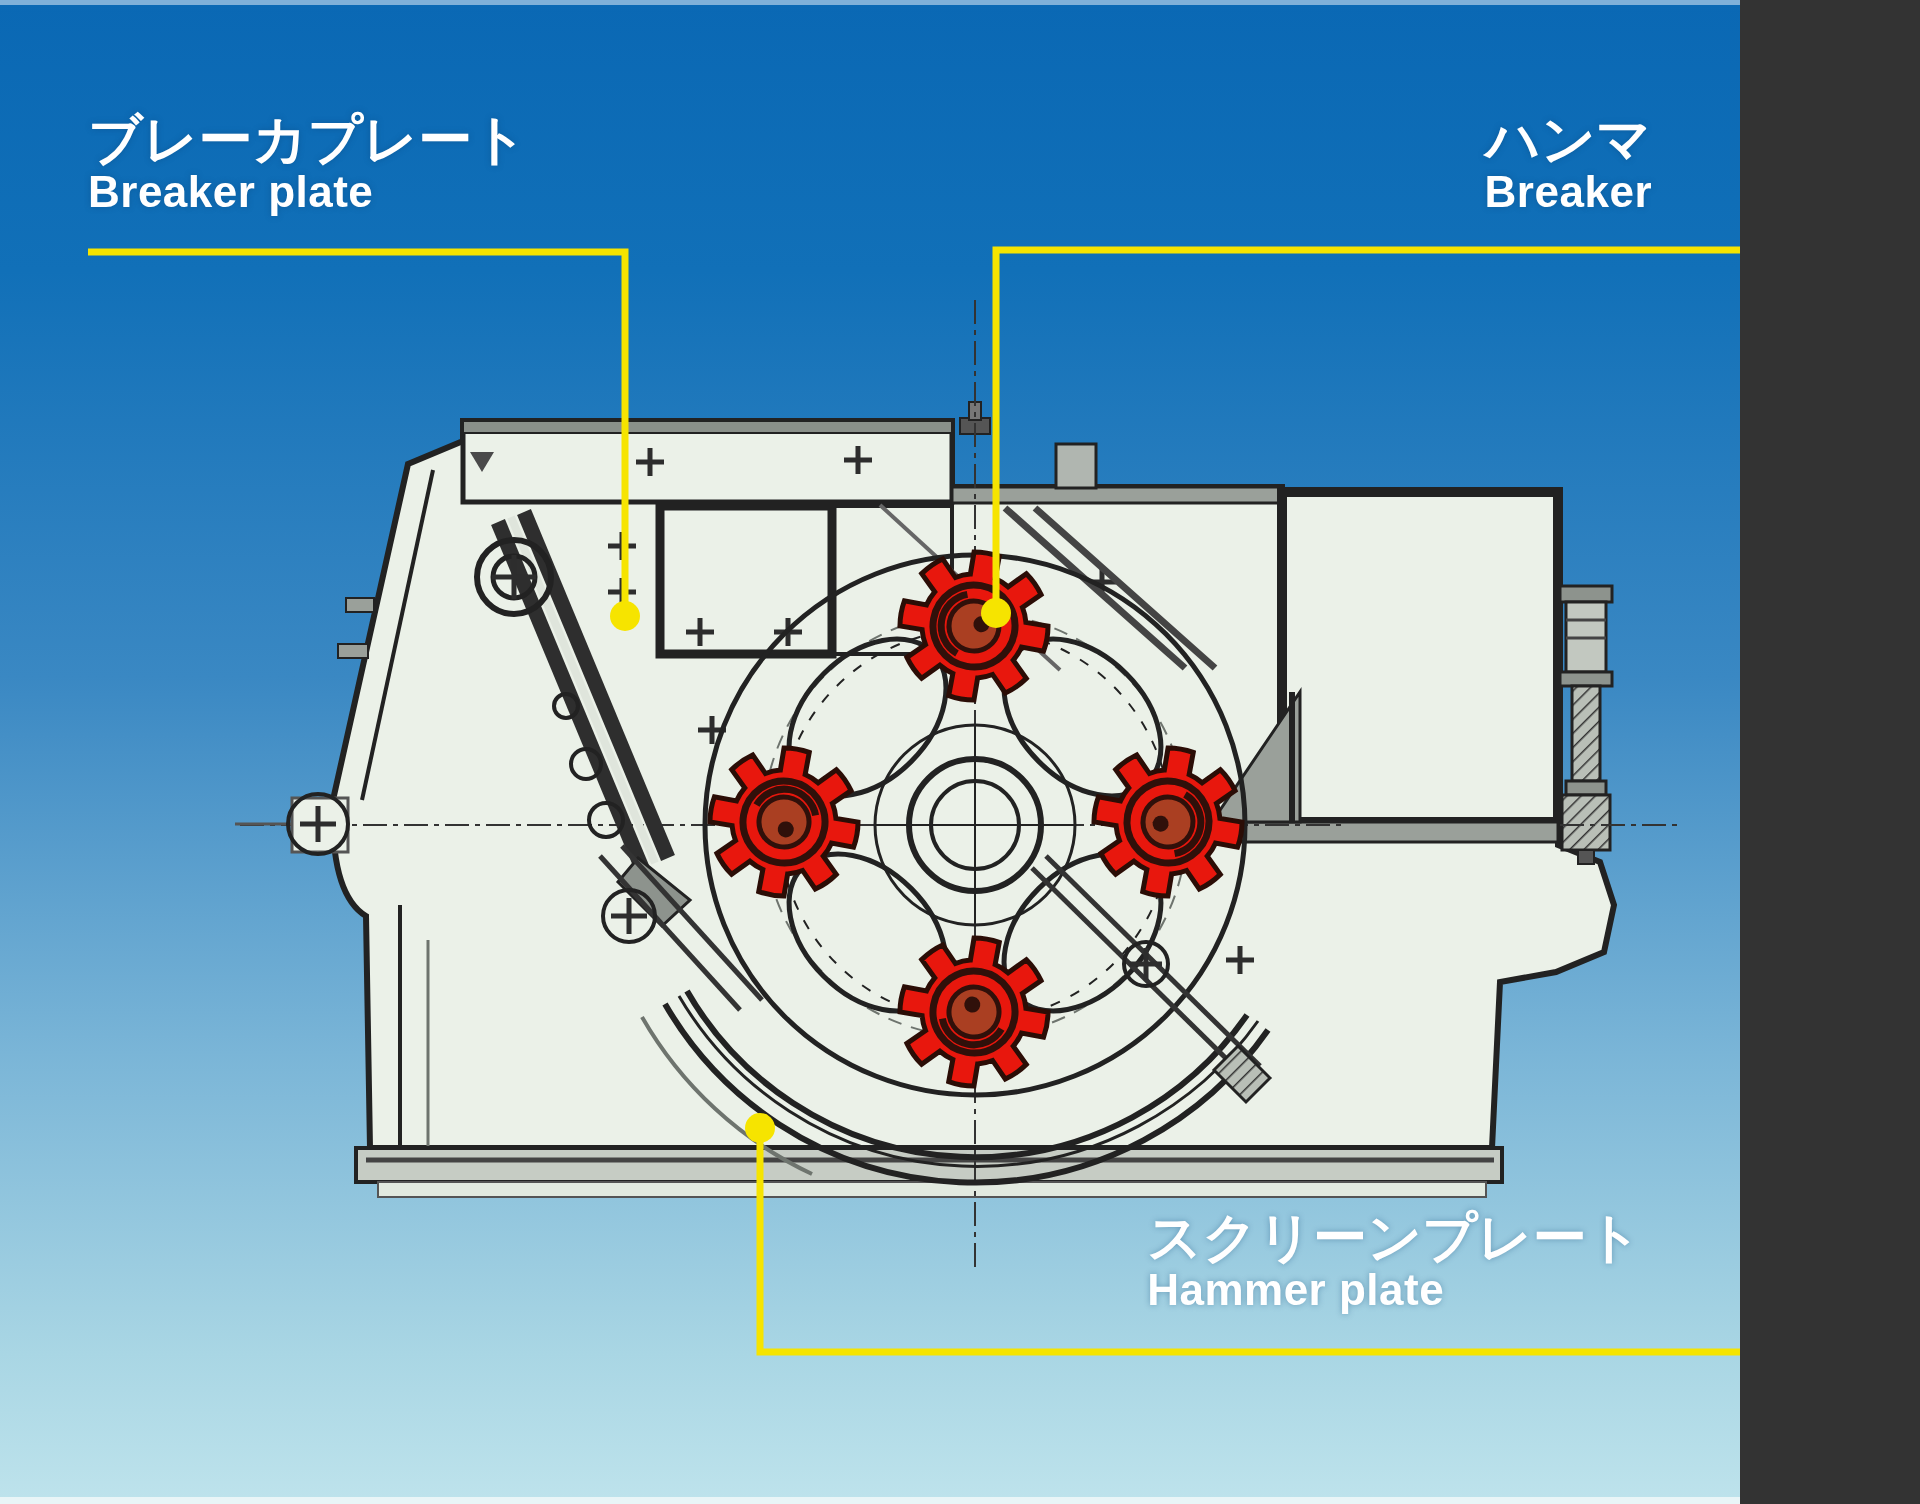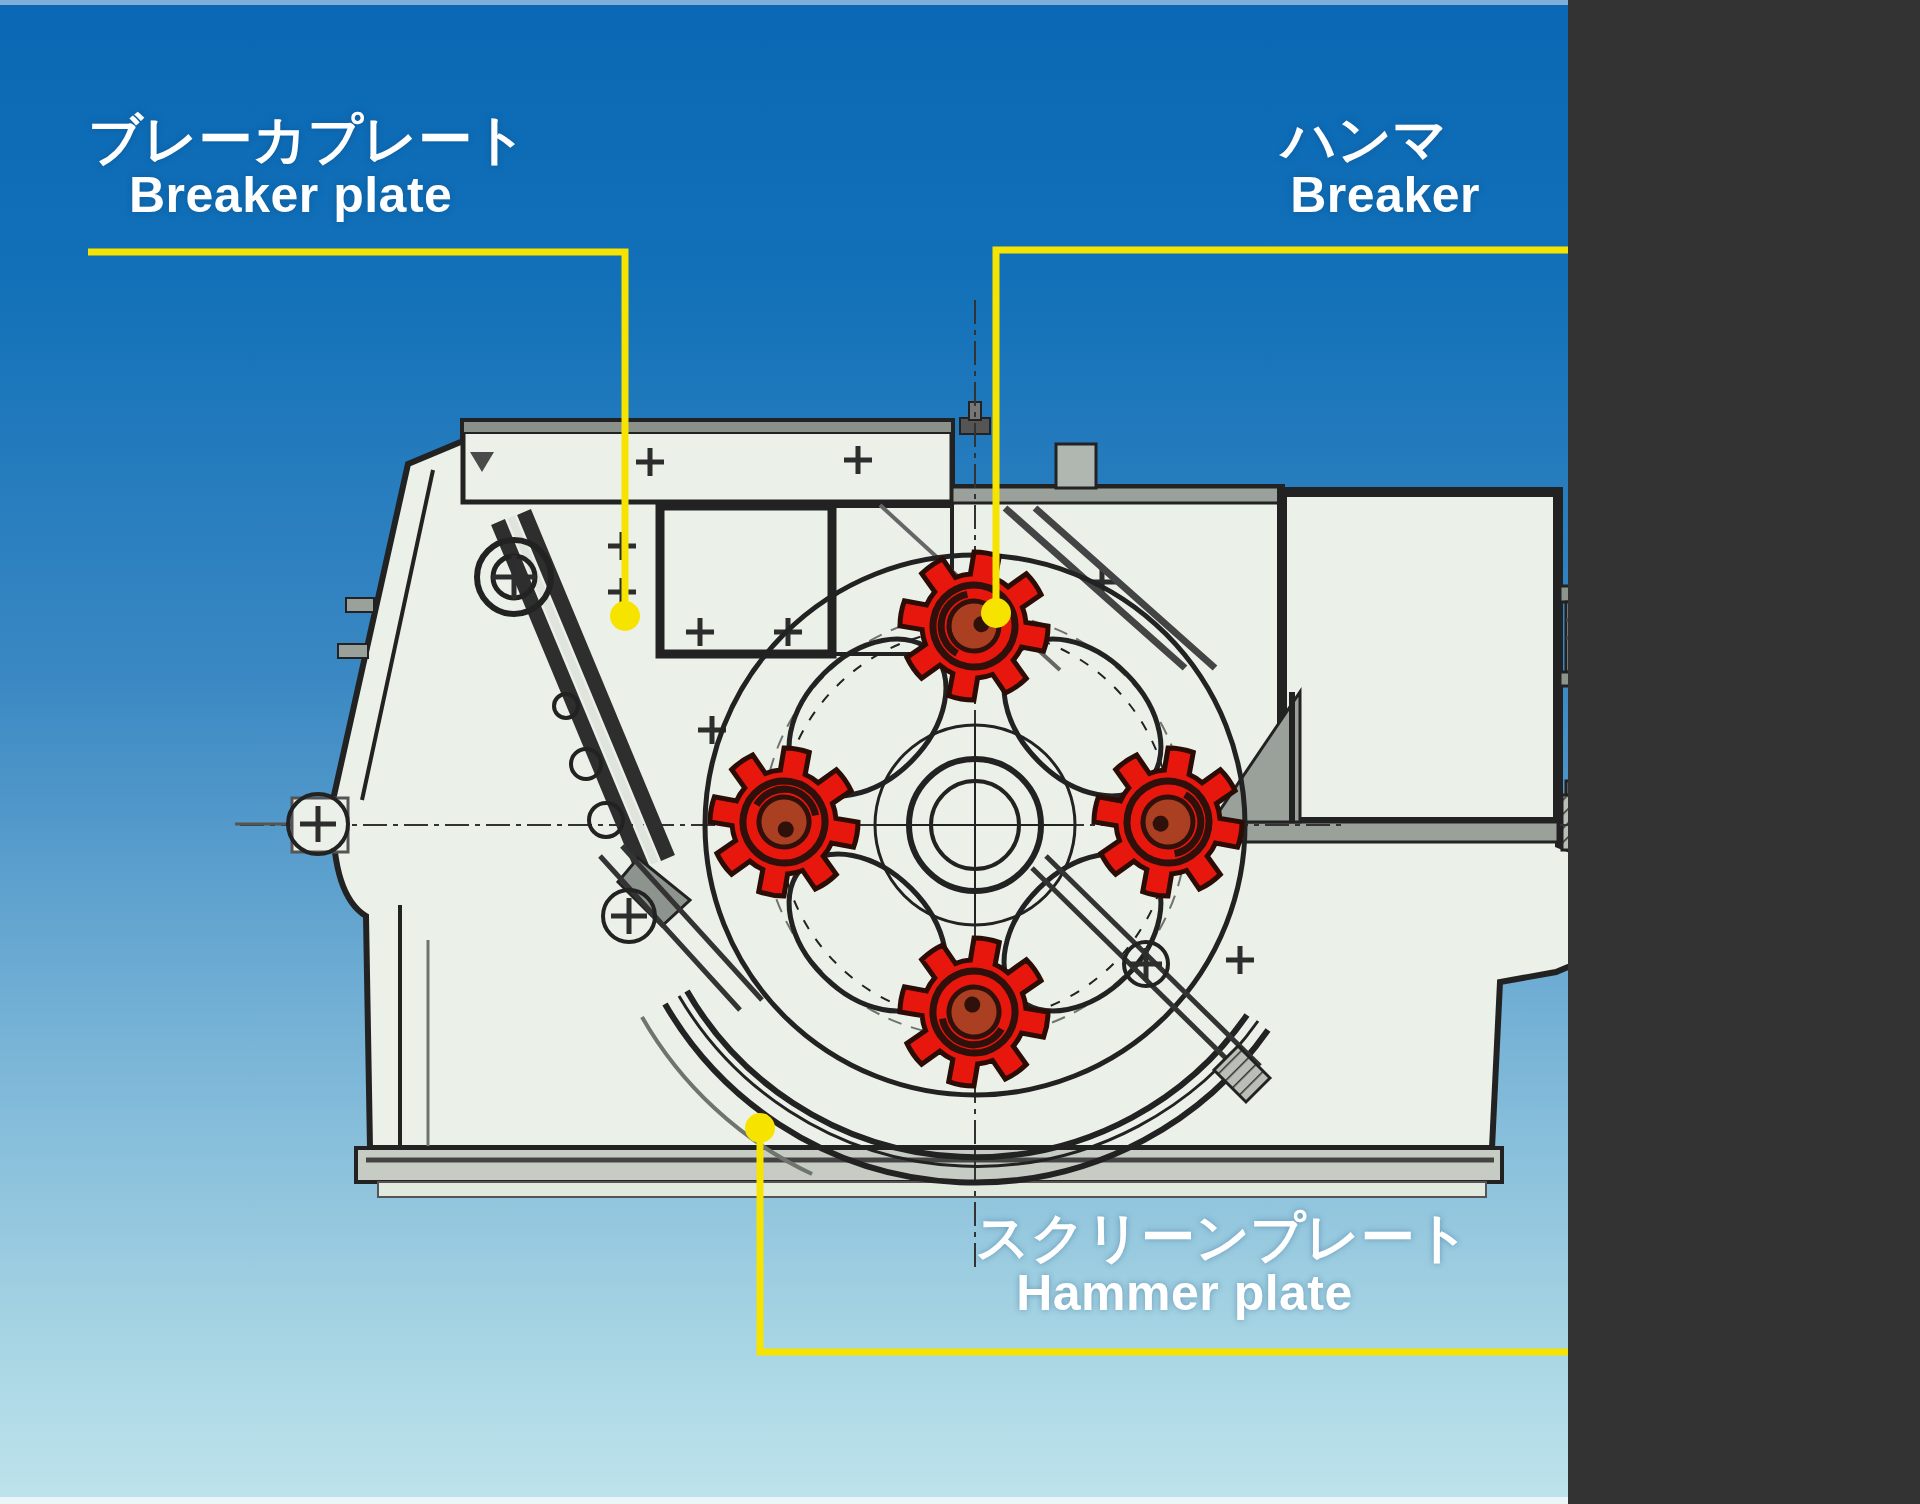--- a/index.html
+++ b/index.html
@@ -1,29 +1,29 @@
 <!DOCTYPE html>
 <html style="--background_top: #0a68b4; --background_bottom: #bee3ec; --label_text: #ffffff; --callout: #f6e400; --hammer_red: #e8170d; --hammer_inner: #aa3f22; --drawing_paper: #ebf1e8; --drawing_line: #222222;"><head>
 <meta charset="utf-8">
 <style>
   html,body{margin:0;padding:0;background:#333;}
   #stage{
-    position:relative;width:1568px;height:1504px;overflow:hidden;
+    position:relative;width:1740px;height:1504px;overflow:hidden;
     background:linear-gradient(180deg,
       var(--background_top) 0%, #1170b8 18%, #3a88c3 45%,
       #7ab5d7 70%, #a9d6e4 90%, var(--background_bottom) 100%);
     font-family:"Liberation Sans","DejaVu Sans",sans-serif;
   }
   .edge-strip-top{position:absolute;top:0;left:0;width:100%;height:5px;background:#7fb0d9;}
   .edge-strip-bottom{position:absolute;bottom:0;left:0;width:100%;height:7px;background:#e9f5f7;}
   svg{position:absolute;top:0;left:0;}
   .label{position:absolute;color:var(--label_text);font-weight:bold;line-height:1.08;
          text-shadow:0 0 6px rgba(10,60,110,.35);}
   .label .jp{font-size:54px;display:block;}
-  .label .en{font-size:50px;display:block;letter-spacing:.5px;margin-left:41px;}
+  .label .en{font-size:44px;display:block;letter-spacing:.5px;}
   .label-breaker{left:88px;top:110px;text-align:left;}
   .label-hammer{right:88px;top:110px;text-align:center;}
   .label-screen{right:98px;top:1208px;}
 
   
   .paper{fill:var(--drawing_paper);}
   .ink{stroke:var(--drawing_line);fill:none;}
   .ink-f{stroke:var(--drawing_line);}
   .gray{stroke:#6e746e;fill:none;}
   .grayf{fill:#9aa09a;stroke:#222;}

